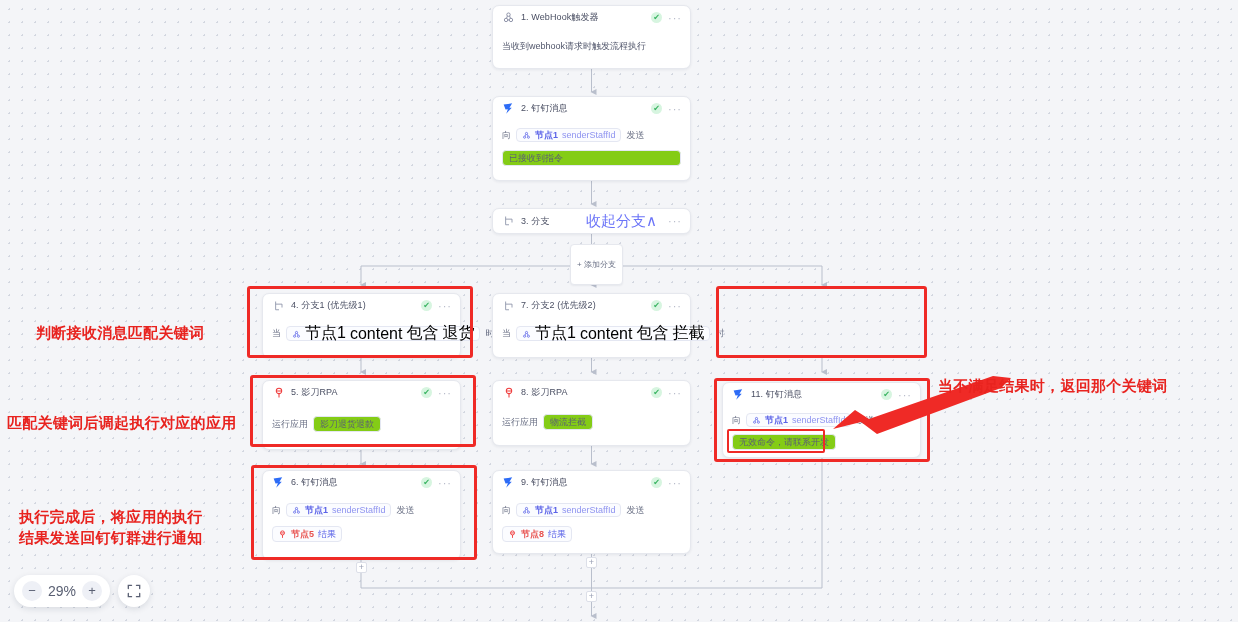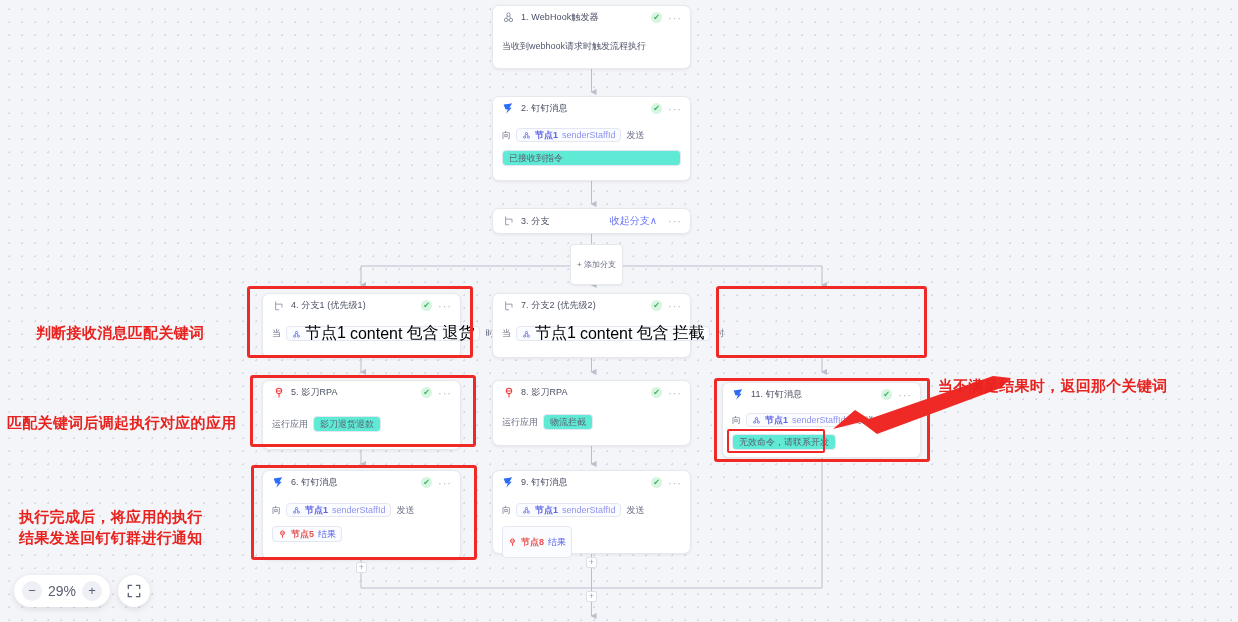--- a/index.html
+++ b/index.html
@@ -35,21 +35,21 @@
     height:23px;
     padding:0 8px 0 9px;
     gap:6px;
     justify-content:space-between;
   }
   .nicon{width:13px;height:13px;flex:0 0 13px;display:flex;align-items:center;justify-content:center;}
   .ntitle{
     font-size:9px;color:#4a4f63;white-space:nowrap;letter-spacing:.1px;
     flex:1 1 auto;overflow:hidden;
   }
-  .nlink{font-size:10px;color:#6b74f8;white-space:nowrap;margin-right:5px;}
+  .nlink{font-size:15px;color:#6b74f8;white-space:nowrap;margin-right:5px;}
   .ncheck{
     width:11px;height:11px;border-radius:50%;
     background:#d7f5e0;color:#38b360;
     font-size:8px;line-height:11px;text-align:center;flex:0 0 11px;
   }
   .ndots{color:#b5bac8;font-size:11px;line-height:8px;letter-spacing:1px;flex:0 0 auto;}
   .nbody{
     padding:4px 9px 9px 9px;
     display:flex;flex-direction:column;gap:6px;
   }
@@ -63,21 +63,21 @@
     padding:1px 5px;height:14px;box-sizing:border-box;white-space:nowrap;
   }
   .chip .vicon{width:9px;height:9px;flex:0 0 9px;display:flex;align-items:center;justify-content:center;}
   .chip .vnode{font-size:9px;color:#5b63e8;font-weight:bold;}
   .chip .vfield{font-size:9px;color:#8e93f0;}
   .chip.res .vnode{color:#e8524f;}
   .chip.res .vfield{color:#5b63e8;}
   
   .token{
     display:inline-flex;align-items:center;
-    border:1px solid #e4e7f2;background:#5eead4;border-radius:4px;
+    border:1px solid #e4e7f2;background:#84cc16;border-radius:4px;
     padding:2px 6px;height:16px;box-sizing:border-box;
     font-size:9px;color:#5a5f73;white-space:nowrap;
   }
   .cond{
     display:inline-flex;align-items:center;gap:4px;
     border:1px solid #e4e7f2;background:#fbfcff;border-radius:4px;
     padding:1px 5px;height:15px;box-sizing:border-box;white-space:nowrap;
   }
 
   
@@ -406,21 +406,21 @@
               <circle cx="11.4" cy="11" r="1.9" fill="none" stroke="#5b63e8" stroke-width="1.4"></circle>
               <circle cx="8" cy="4.4" r="1.9" fill="none" stroke="#5b63e8" stroke-width="1.4"></circle>
               <path d="M6.5 6 L5.6 9M9.5 6 L10.4 9" stroke="#5b63e8" stroke-width="1.3"></path>
             </svg>
           </span>
           <span class="vnode">节点1</span>
           <span class="vfield">senderStaffId</span>
         </span>
         <span class="ntext">发送</span>
       </div>
-      <span class="chip res" style="height:32px;align-self:flex-start;text-align:center;">
+      <span class="chip res" style="height:16px;align-self:flex-start;text-align:center;">
         <span class="vicon">
           <svg width="9" height="9" viewBox="0 0 16 16">
             <circle cx="8" cy="5.2" r="3.6" fill="none" stroke="#ef3b3b" stroke-width="1.6"></circle>
             <path d="M5.3 5.2 L10.7 5.2M8 8.8 L8 14" stroke="#ef3b3b" stroke-width="1.6"></path>
           </svg>
         </span>
         <span class="vnode">节点8</span>
         <span class="vfield">结果</span>
       </span>
     </div>

